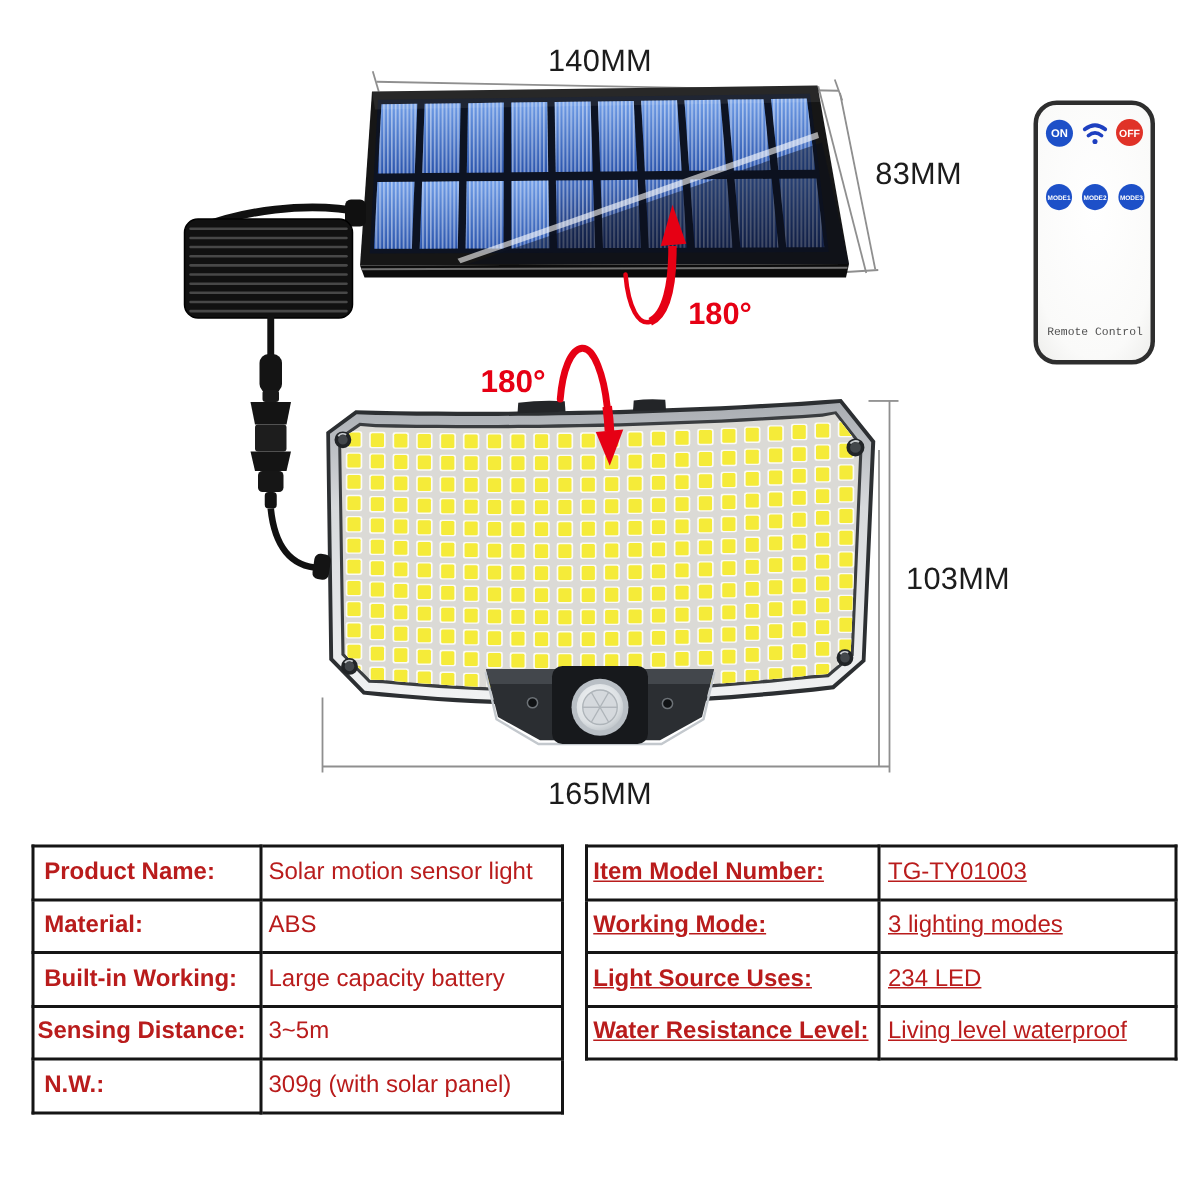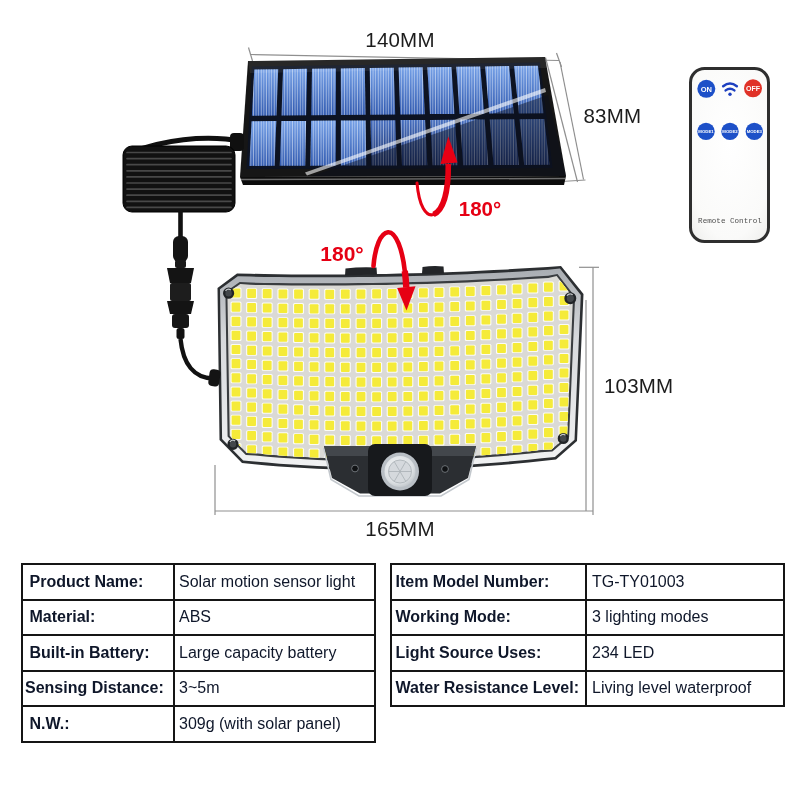--- a/index.html
+++ b/index.html
@@ -1,18 +1,18 @@
 <!DOCTYPE html>
 <html><head><meta charset="utf-8">
 <style>
 html,body{margin:0;padding:0;background:#ffffff;}
 body{width:800px;height:800px;position:relative;overflow:hidden;
  font-family:"Liberation Sans",sans-serif;}
 table.spec{position:absolute;border-collapse:collapse;table-layout:fixed;
- font-size:16px;color:#0f172a;}
+ font-size:16px;color:#b91c1c;}
 table.spec td{border:2px solid #151515;height:33.5px;padding:0;
  white-space:nowrap;overflow:hidden;}
 table.spec td.l{font-weight:bold;}
 </style></head>
 <body>
 <svg width="800" height="560" viewBox="0 0 800 560" style="position:absolute;left:0;top:0">
 <defs>
 <linearGradient id="cellg" x1="0" y1="0" x2="0" y2="1">
  <stop offset="0" stop-color="#6f9ce6"></stop>
         <stop offset="1" stop-color="#2b55ad"></stop>
@@ -728,34 +728,34 @@
     <tbody>
       <tr>
         <td class="l" style="padding-left:6.5px">Product Name:</td>
         <td class="v" style="padding-left:4px">Solar motion sensor light</td>
       </tr>
       <tr>
         <td class="l" style="padding-left:6.5px">Material:</td>
         <td class="v" style="padding-left:4px">ABS</td>
       </tr>
       <tr>
-        <td class="l" style="padding-left:6.5px">Built-in Battery:</td>
+        <td class="l" style="padding-left:6.5px">Built-in Working:</td>
         <td class="v" style="padding-left:4px">Large capacity battery</td>
       </tr>
       <tr>
         <td class="l" style="padding-left:2px">Sensing Distance:</td>
         <td class="v" style="padding-left:4px">3~5m</td>
       </tr>
       <tr>
         <td class="l" style="padding-left:6.5px">N.W.:</td>
         <td class="v" style="padding-left:4px">309g (with solar panel)</td>
       </tr>
     </tbody>
   </table>
-<table class="spec" style="left:390px;top:563px;width:395px;">
+<table class="spec" style="left:390px;top:563px;width:395px;text-decoration:underline;">
     <colgroup>
       <col style="width:195px">
       <col>
     </colgroup>
     <tbody>
       <tr>
         <td class="l" style="padding-left:3.5px">Item Model Number:</td>
         <td class="v" style="padding-left:5px">TG-TY01003</td>
       </tr>
       <tr>

